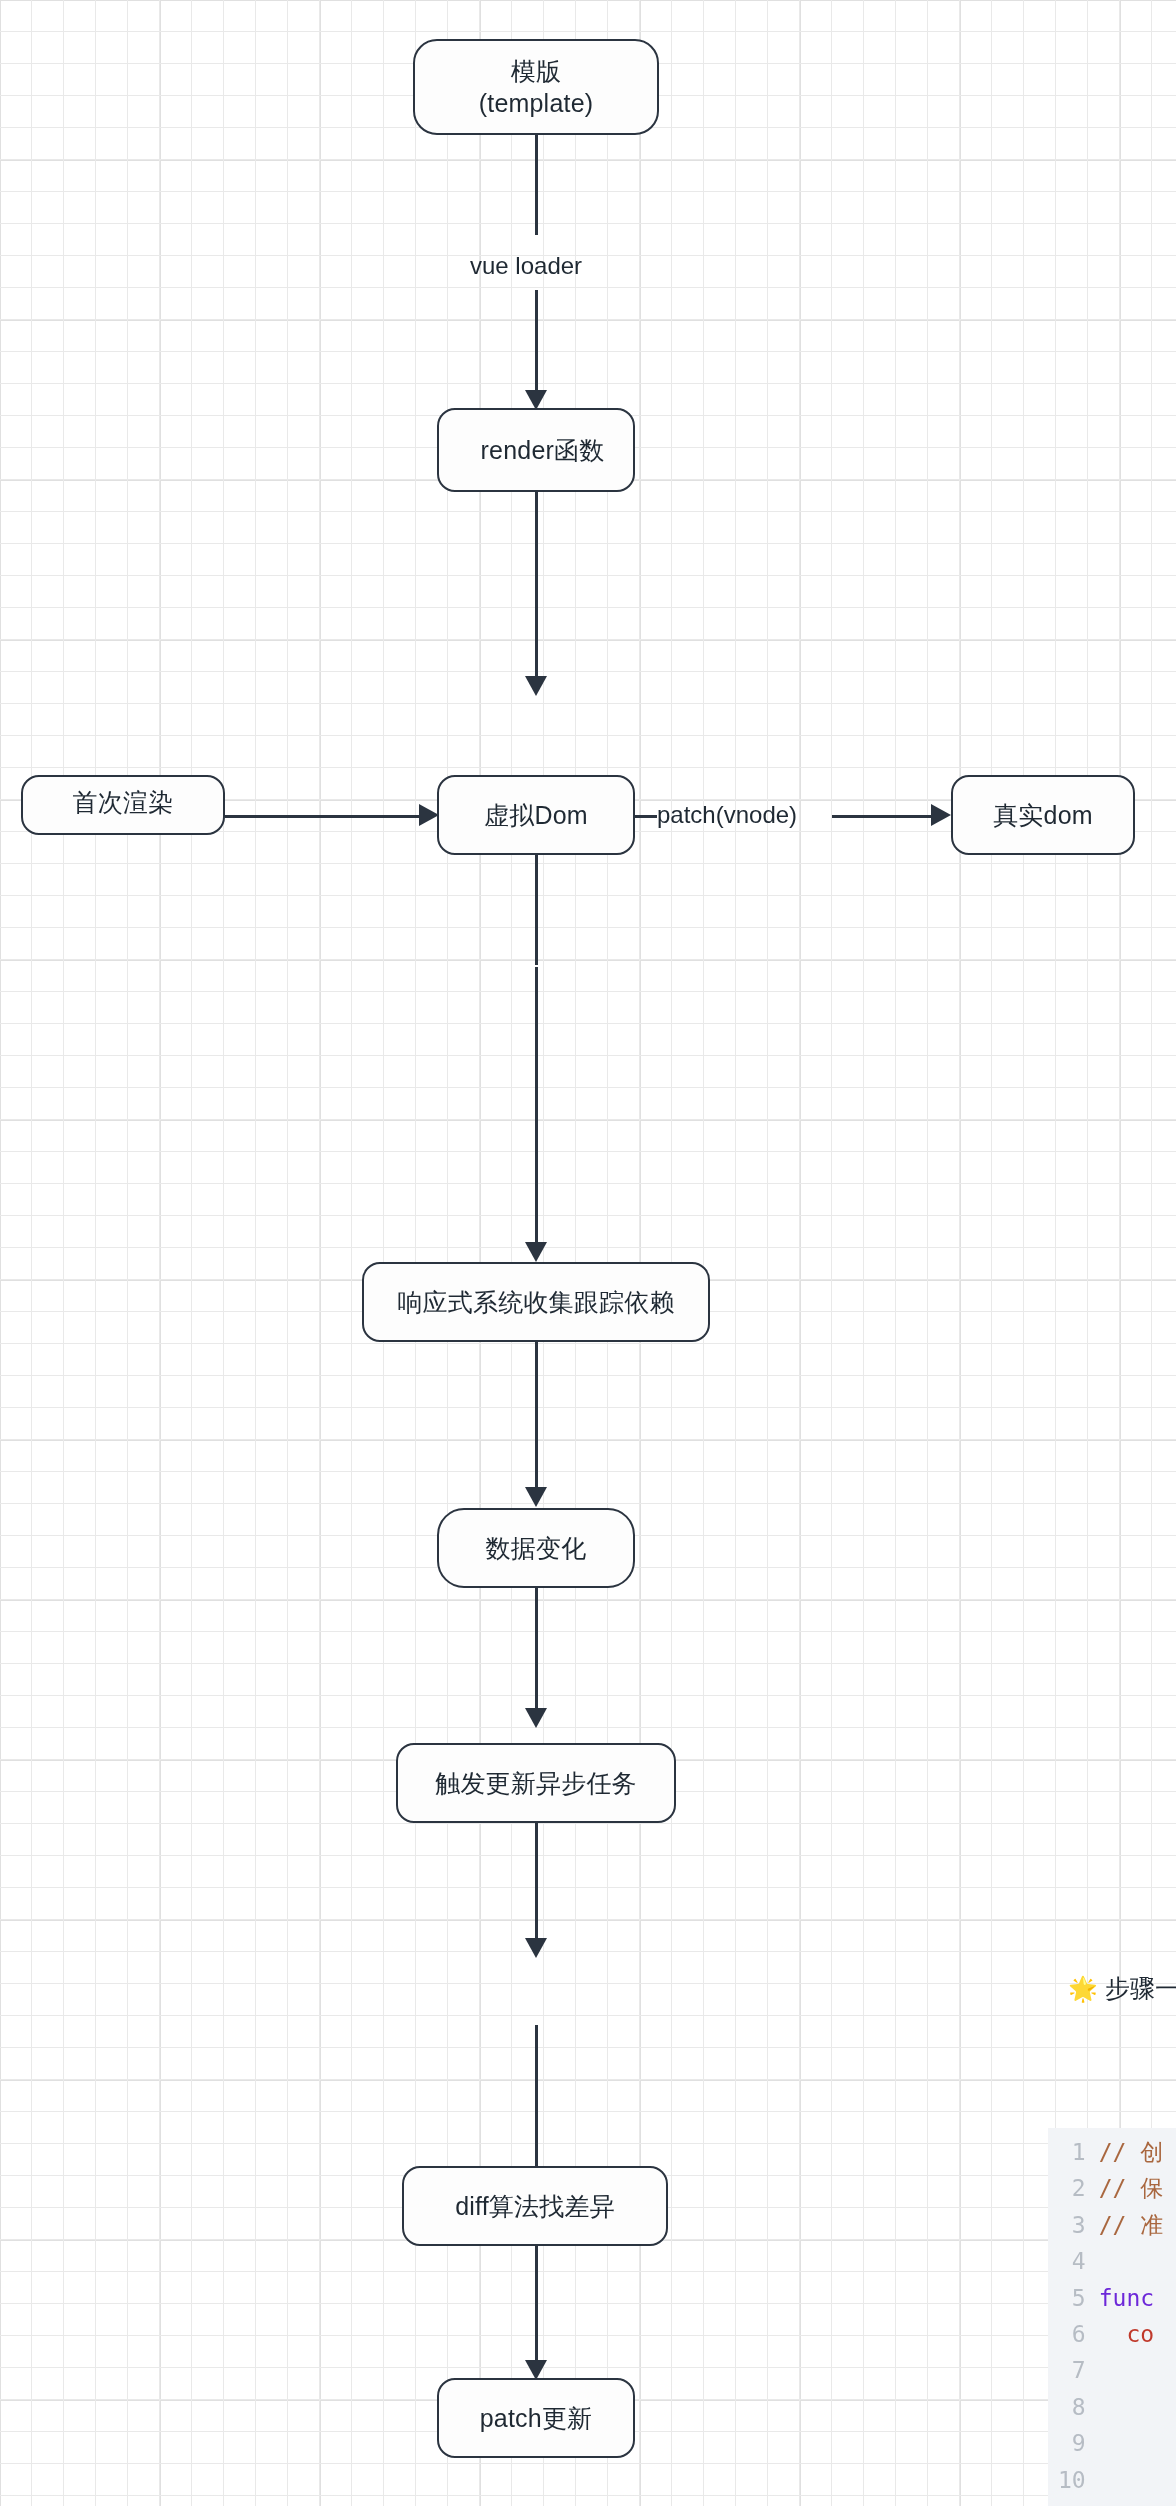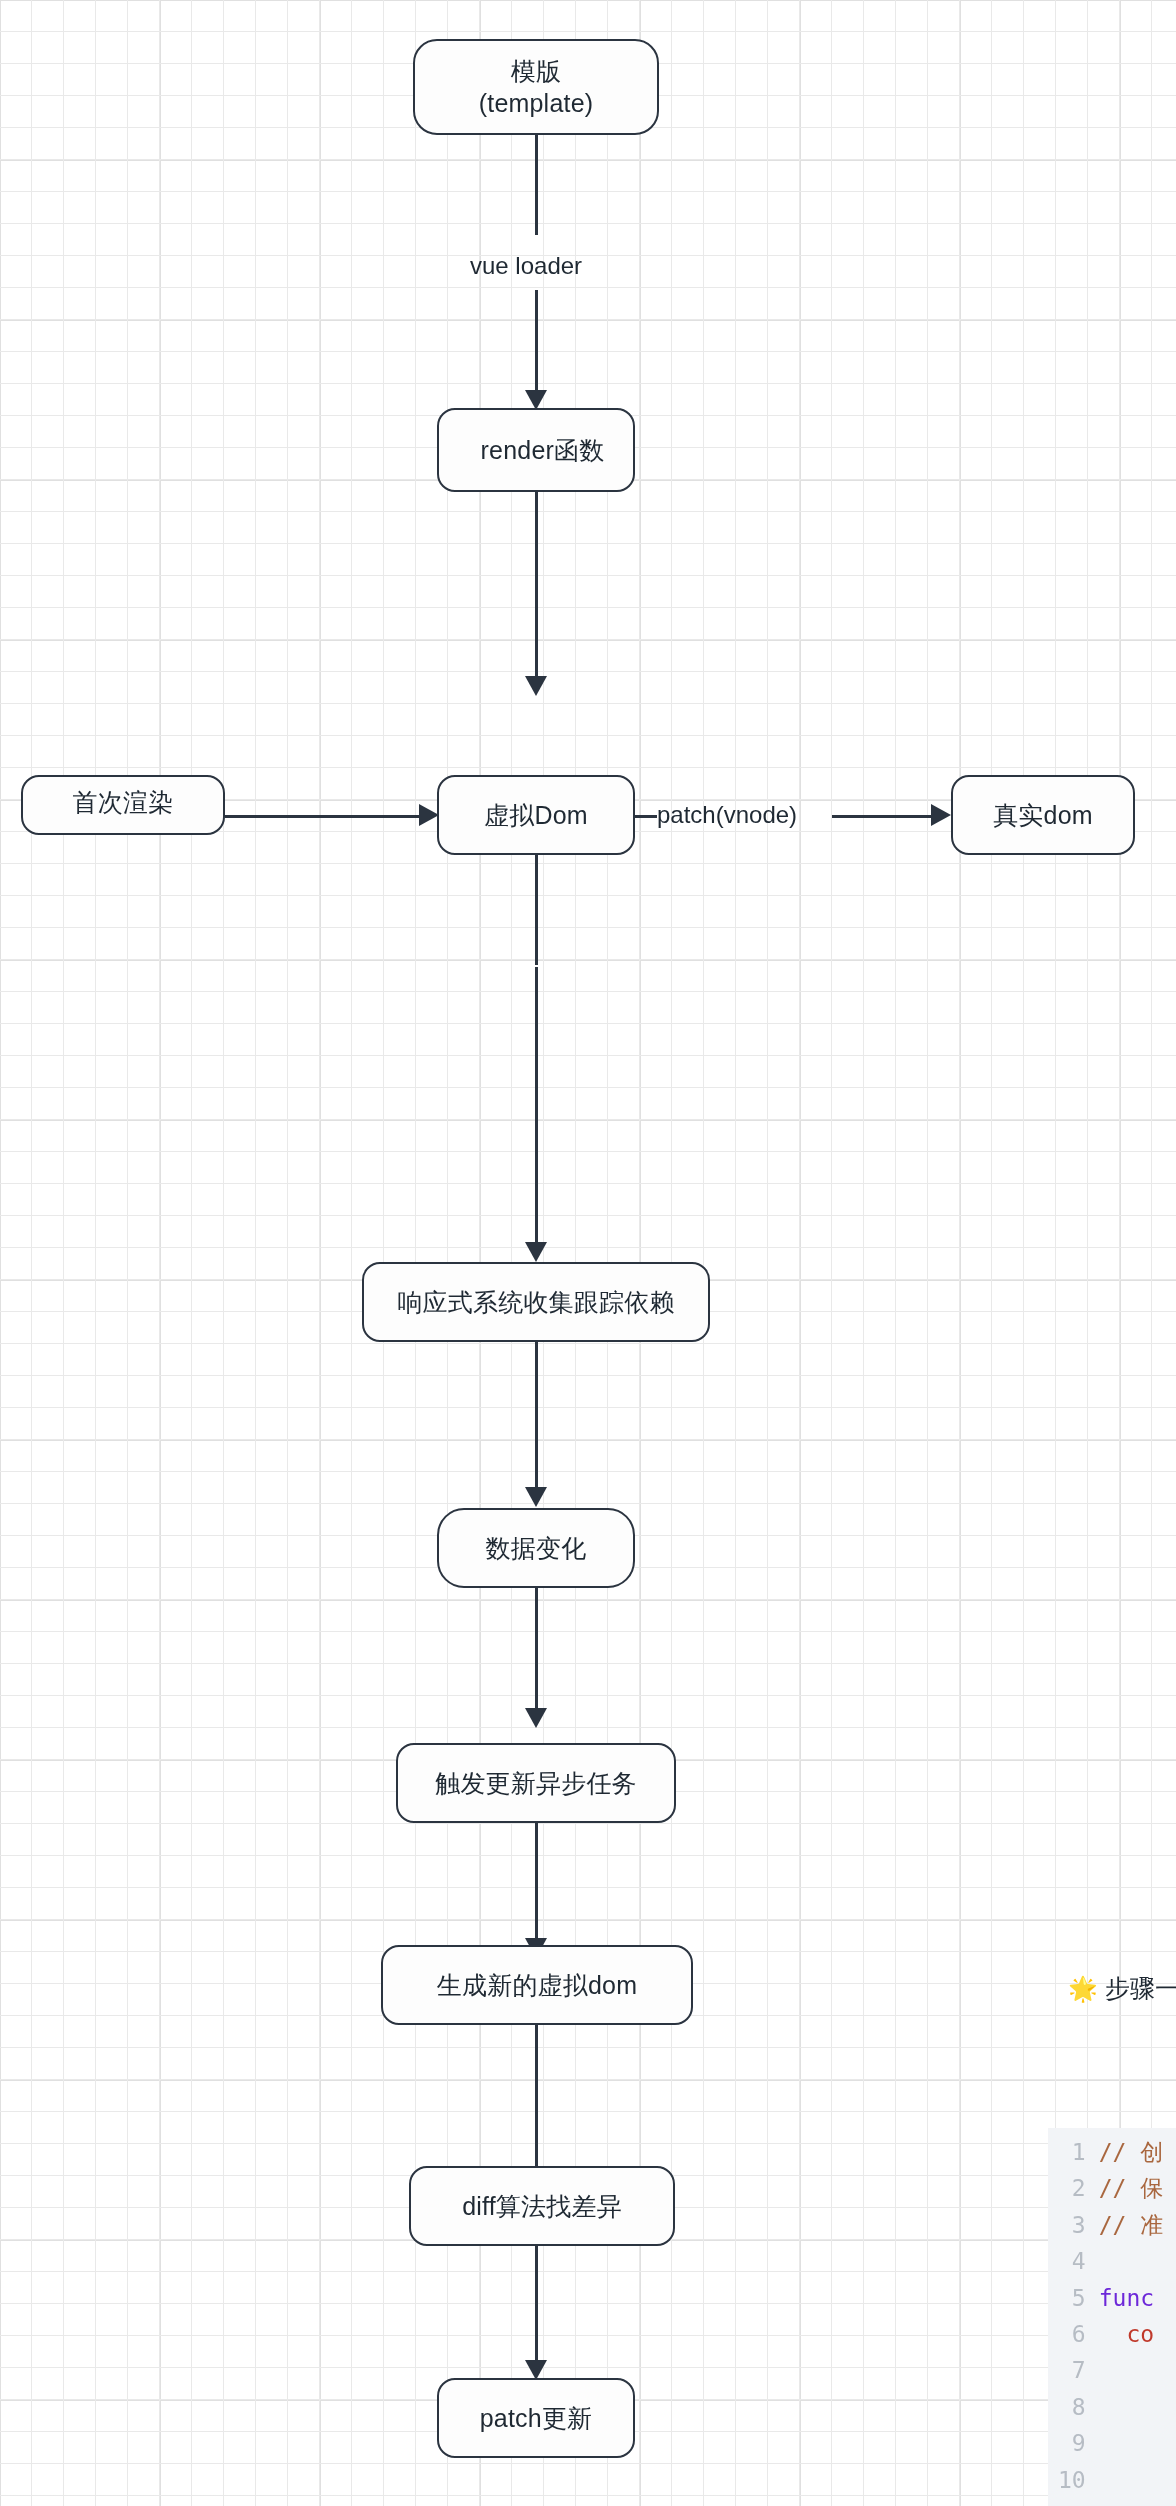--- a/index.html
+++ b/index.html
@@ -163,26 +163,25 @@
   <div class="node" style="left:437px;top:1508px;width:198px;height:80px;border-radius:27px;">数据变化</div>
 
   <div class="vline" style="left:535px;top:1588px;height:125px;"></div>
   <div class="arrow-down" style="left:525px;top:1708px;"></div>
 
   <div class="node" style="left:396px;top:1743px;width:280px;height:80px;">触发更新异步任务</div>
 
   <div class="vline" style="left:535px;top:1823px;height:120px;"></div>
   <div class="arrow-down" style="left:525px;top:1938px;"></div>
 
-  <div class="node" style="left:381px;top:1945px;width:312px;height:80px;">生成新的虚拟dom</div>
 
   <div class="vline" style="left:535px;top:2025px;height:190px;"></div>
   <div class="arrow-down" style="left:525px;top:2210px;"></div>
 
-  <div class="node" style="left:402px;top:2166px;width:266px;height:80px;margin-left:7px;">diff算法找差异</div>
+  <div class="node" style="left:402px;top:2166px;width:266px;height:80px;">diff算法找差异</div>
 
   <div class="vline" style="left:535px;top:2246px;height:120px;"></div>
   <div class="arrow-down" style="left:525px;top:2360px;"></div>
 
   <div class="node" style="left:437px;top:2378px;width:198px;height:80px;">patch更新</div>
 
   <div class="note" style="left:1068px;top:1972px;">
     <span class="emoji">🌟</span>
     <span>步骤一</span>
   </div>

